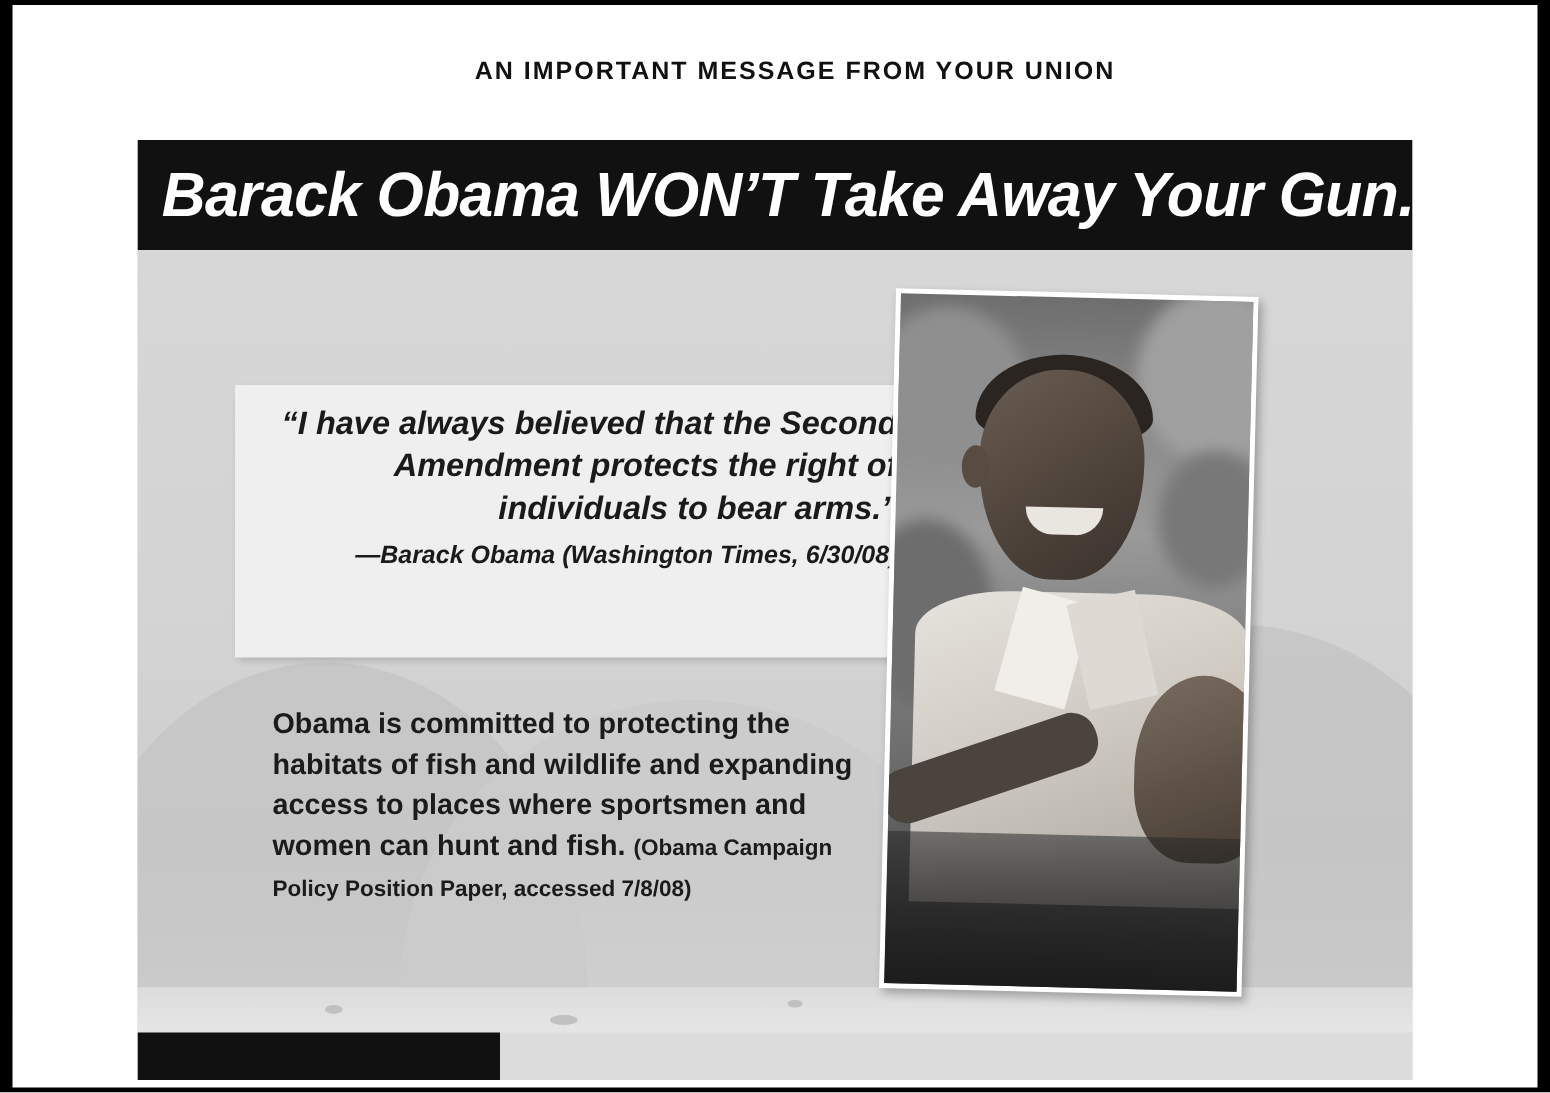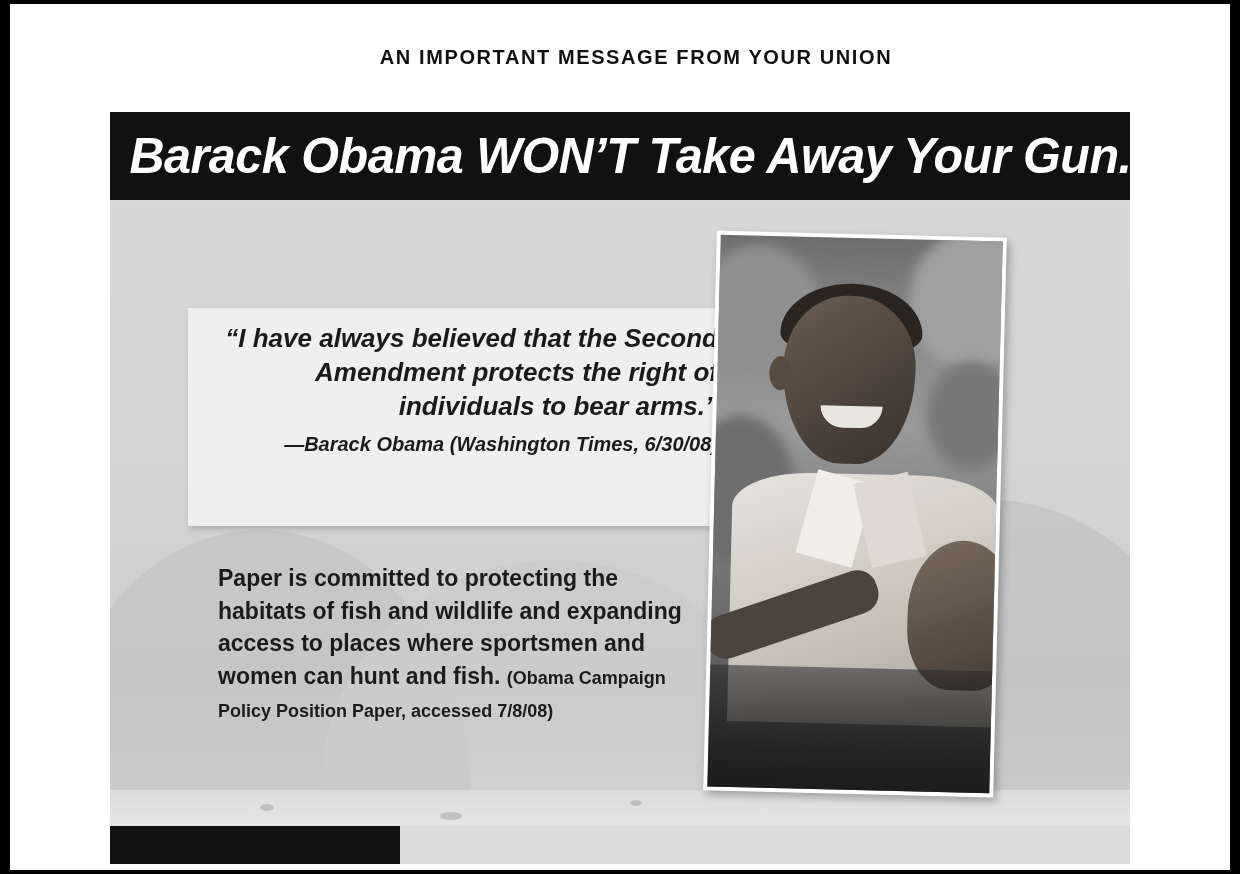--- a/index.html
+++ b/index.html
@@ -336,21 +336,21 @@
       <div class="speck" style="left:330px; top:612px; width:22px; height:8px;"></div>
       <div class="speck" style="left:520px; top:600px; width:12px; height:6px;"></div>
     </div>
 
     <div id="quote-panel">
       <div id="quote-text">“I have always believed that the Second Amendment protects the right of individuals to bear arms.”</div>
       <div id="quote-attribution">—Barack Obama (Washington Times, 6/30/08)</div>
     </div>
 
     <div id="body-copy">
-      <span>Paper is committed to protecting the habitats of fish and wildlife and expanding access to places where sportsmen and women can hunt and fish.</span>
+      <span>Obama is committed to protecting the habitats of fish and wildlife and expanding access to places where sportsmen and women can hunt and fish.</span>
       <span class="cite">(Obama Campaign Policy Position Paper, accessed 7/8/08)</span>
     </div>
 
     <div id="photo">
       <div id="photo-inner">
         <div class="blob" style="left:-20px; top:10px; width:120px; height:120px; background:#8f8f8f;"></div>
         <div class="blob" style="left:190px; top:-10px; width:130px; height:140px; background:#a0a0a0;"></div>
         <div class="blob" style="left:210px; top:120px; width:90px; height:110px; background:#787878;"></div>
         <div class="blob" style="left:-30px; top:180px; width:110px; height:150px; background:#6d6d6d;"></div>
         <div id="hair"></div>

